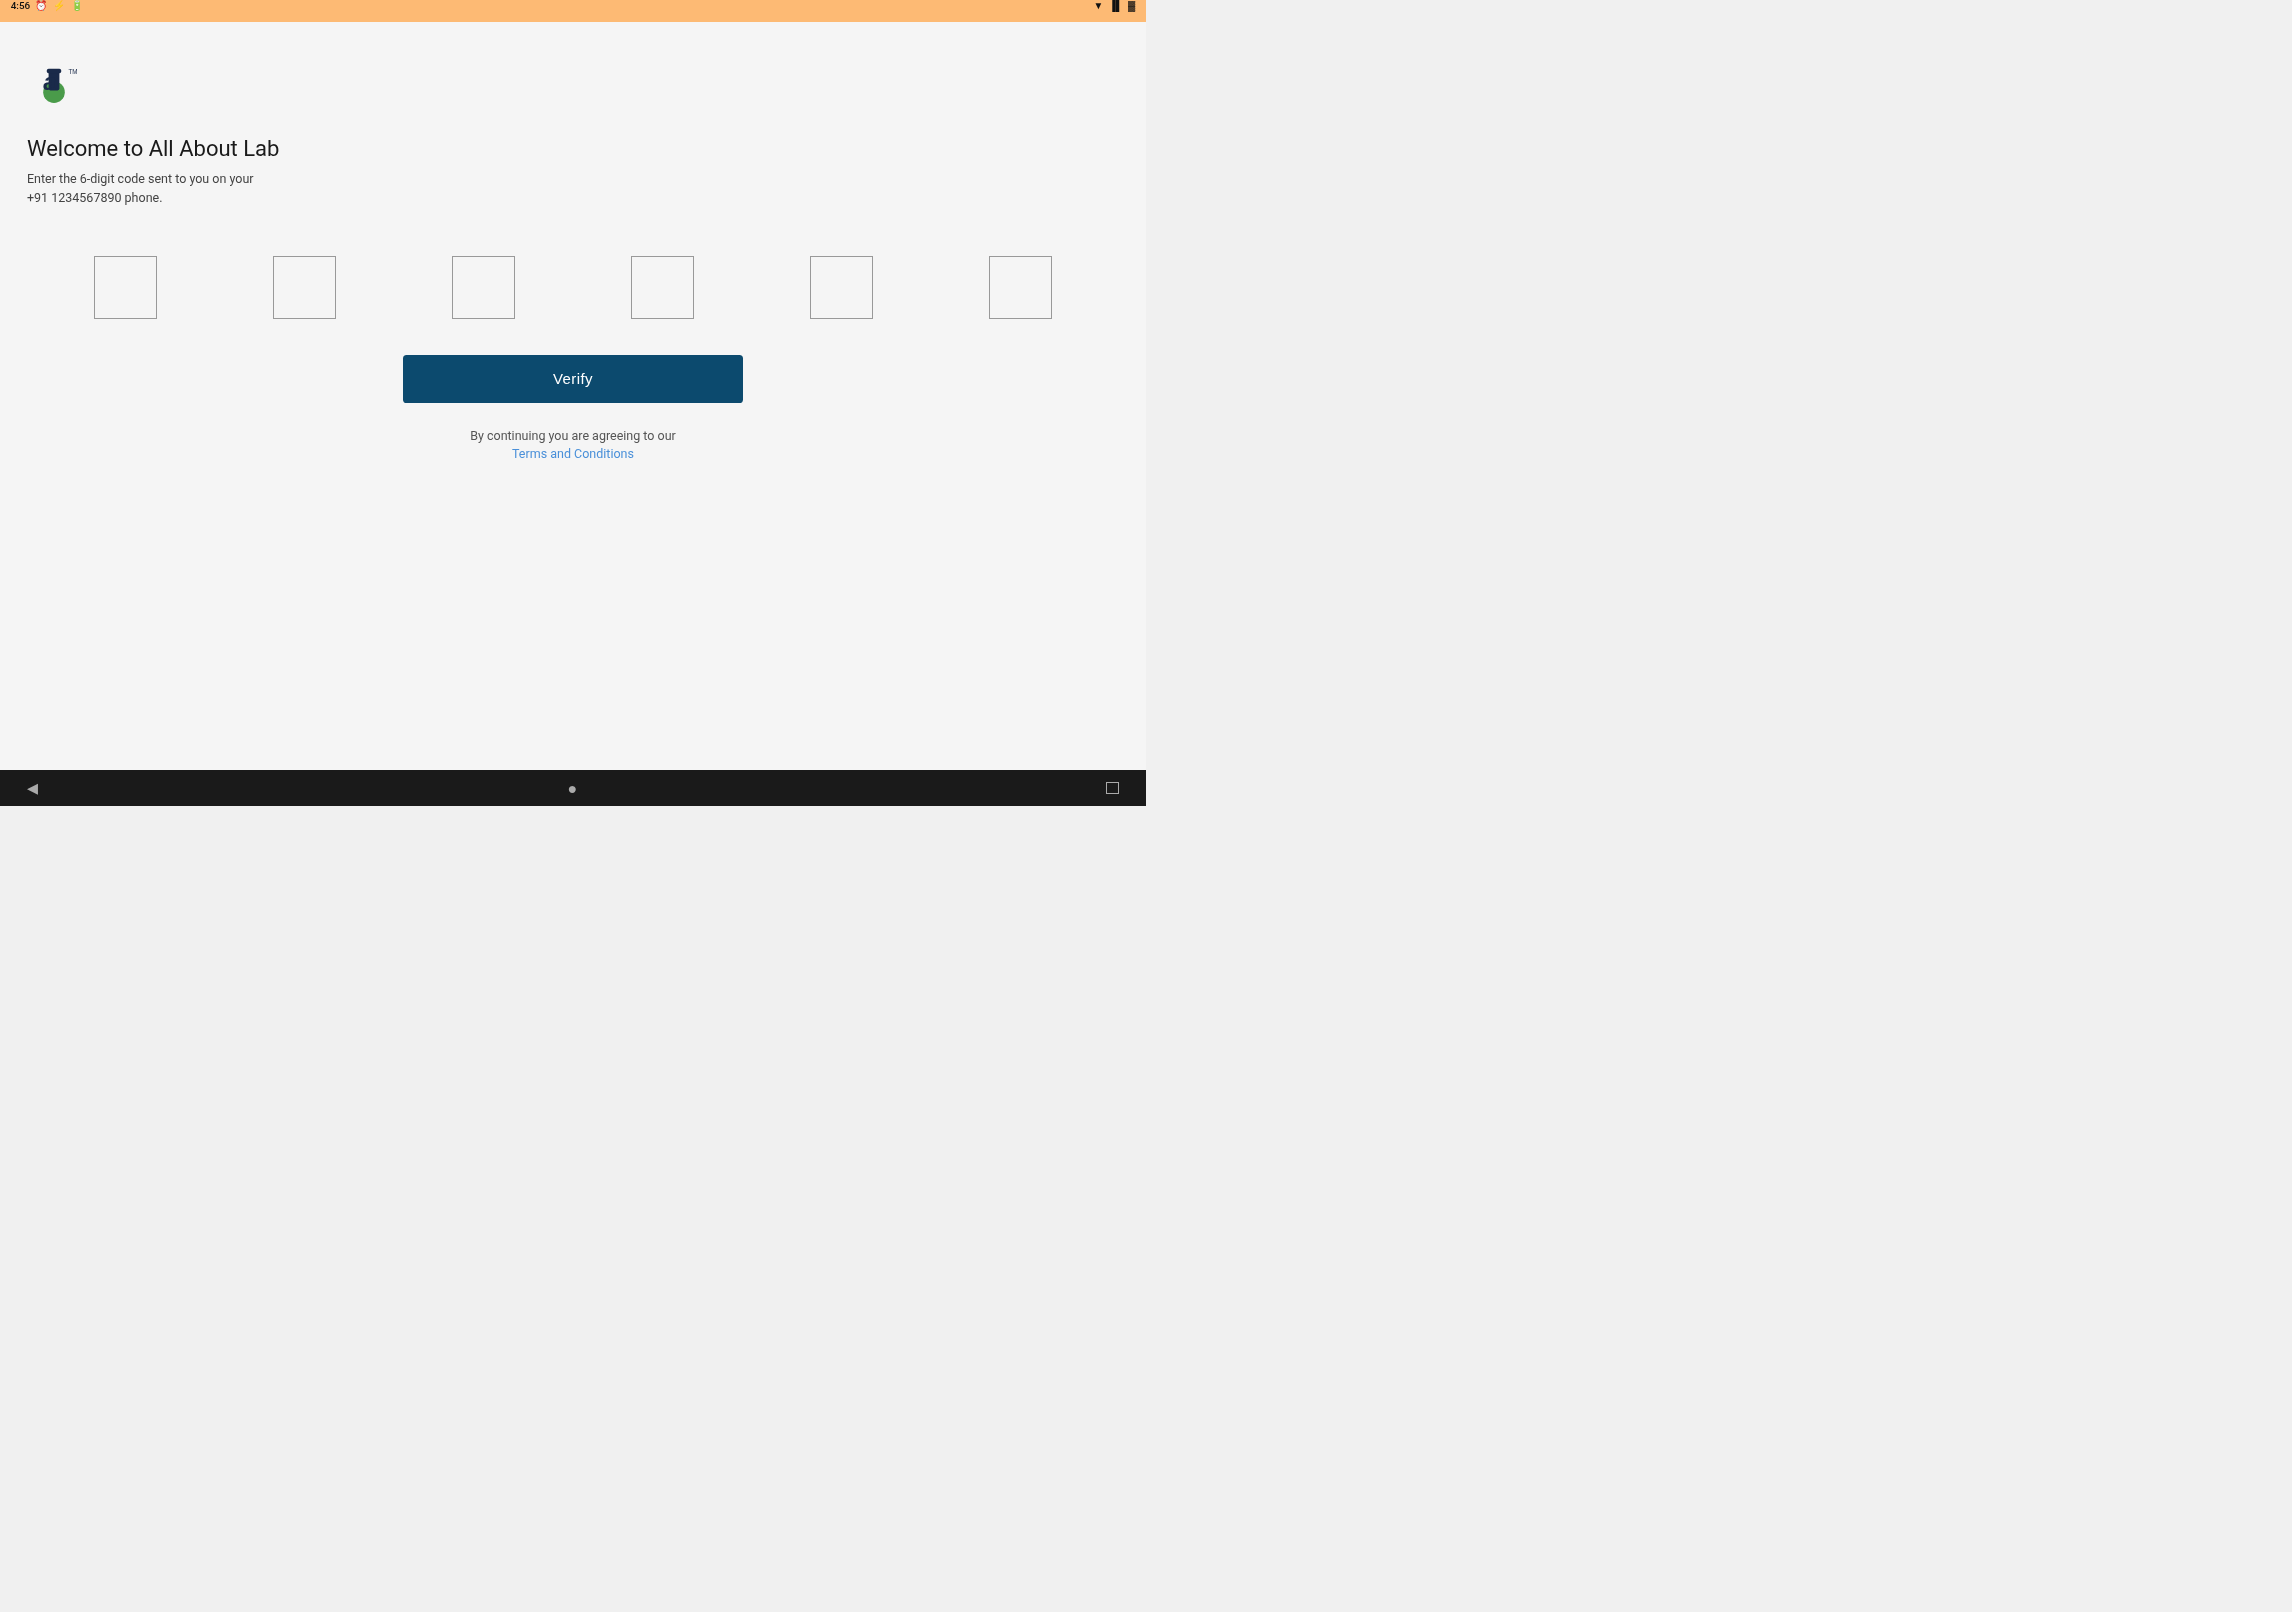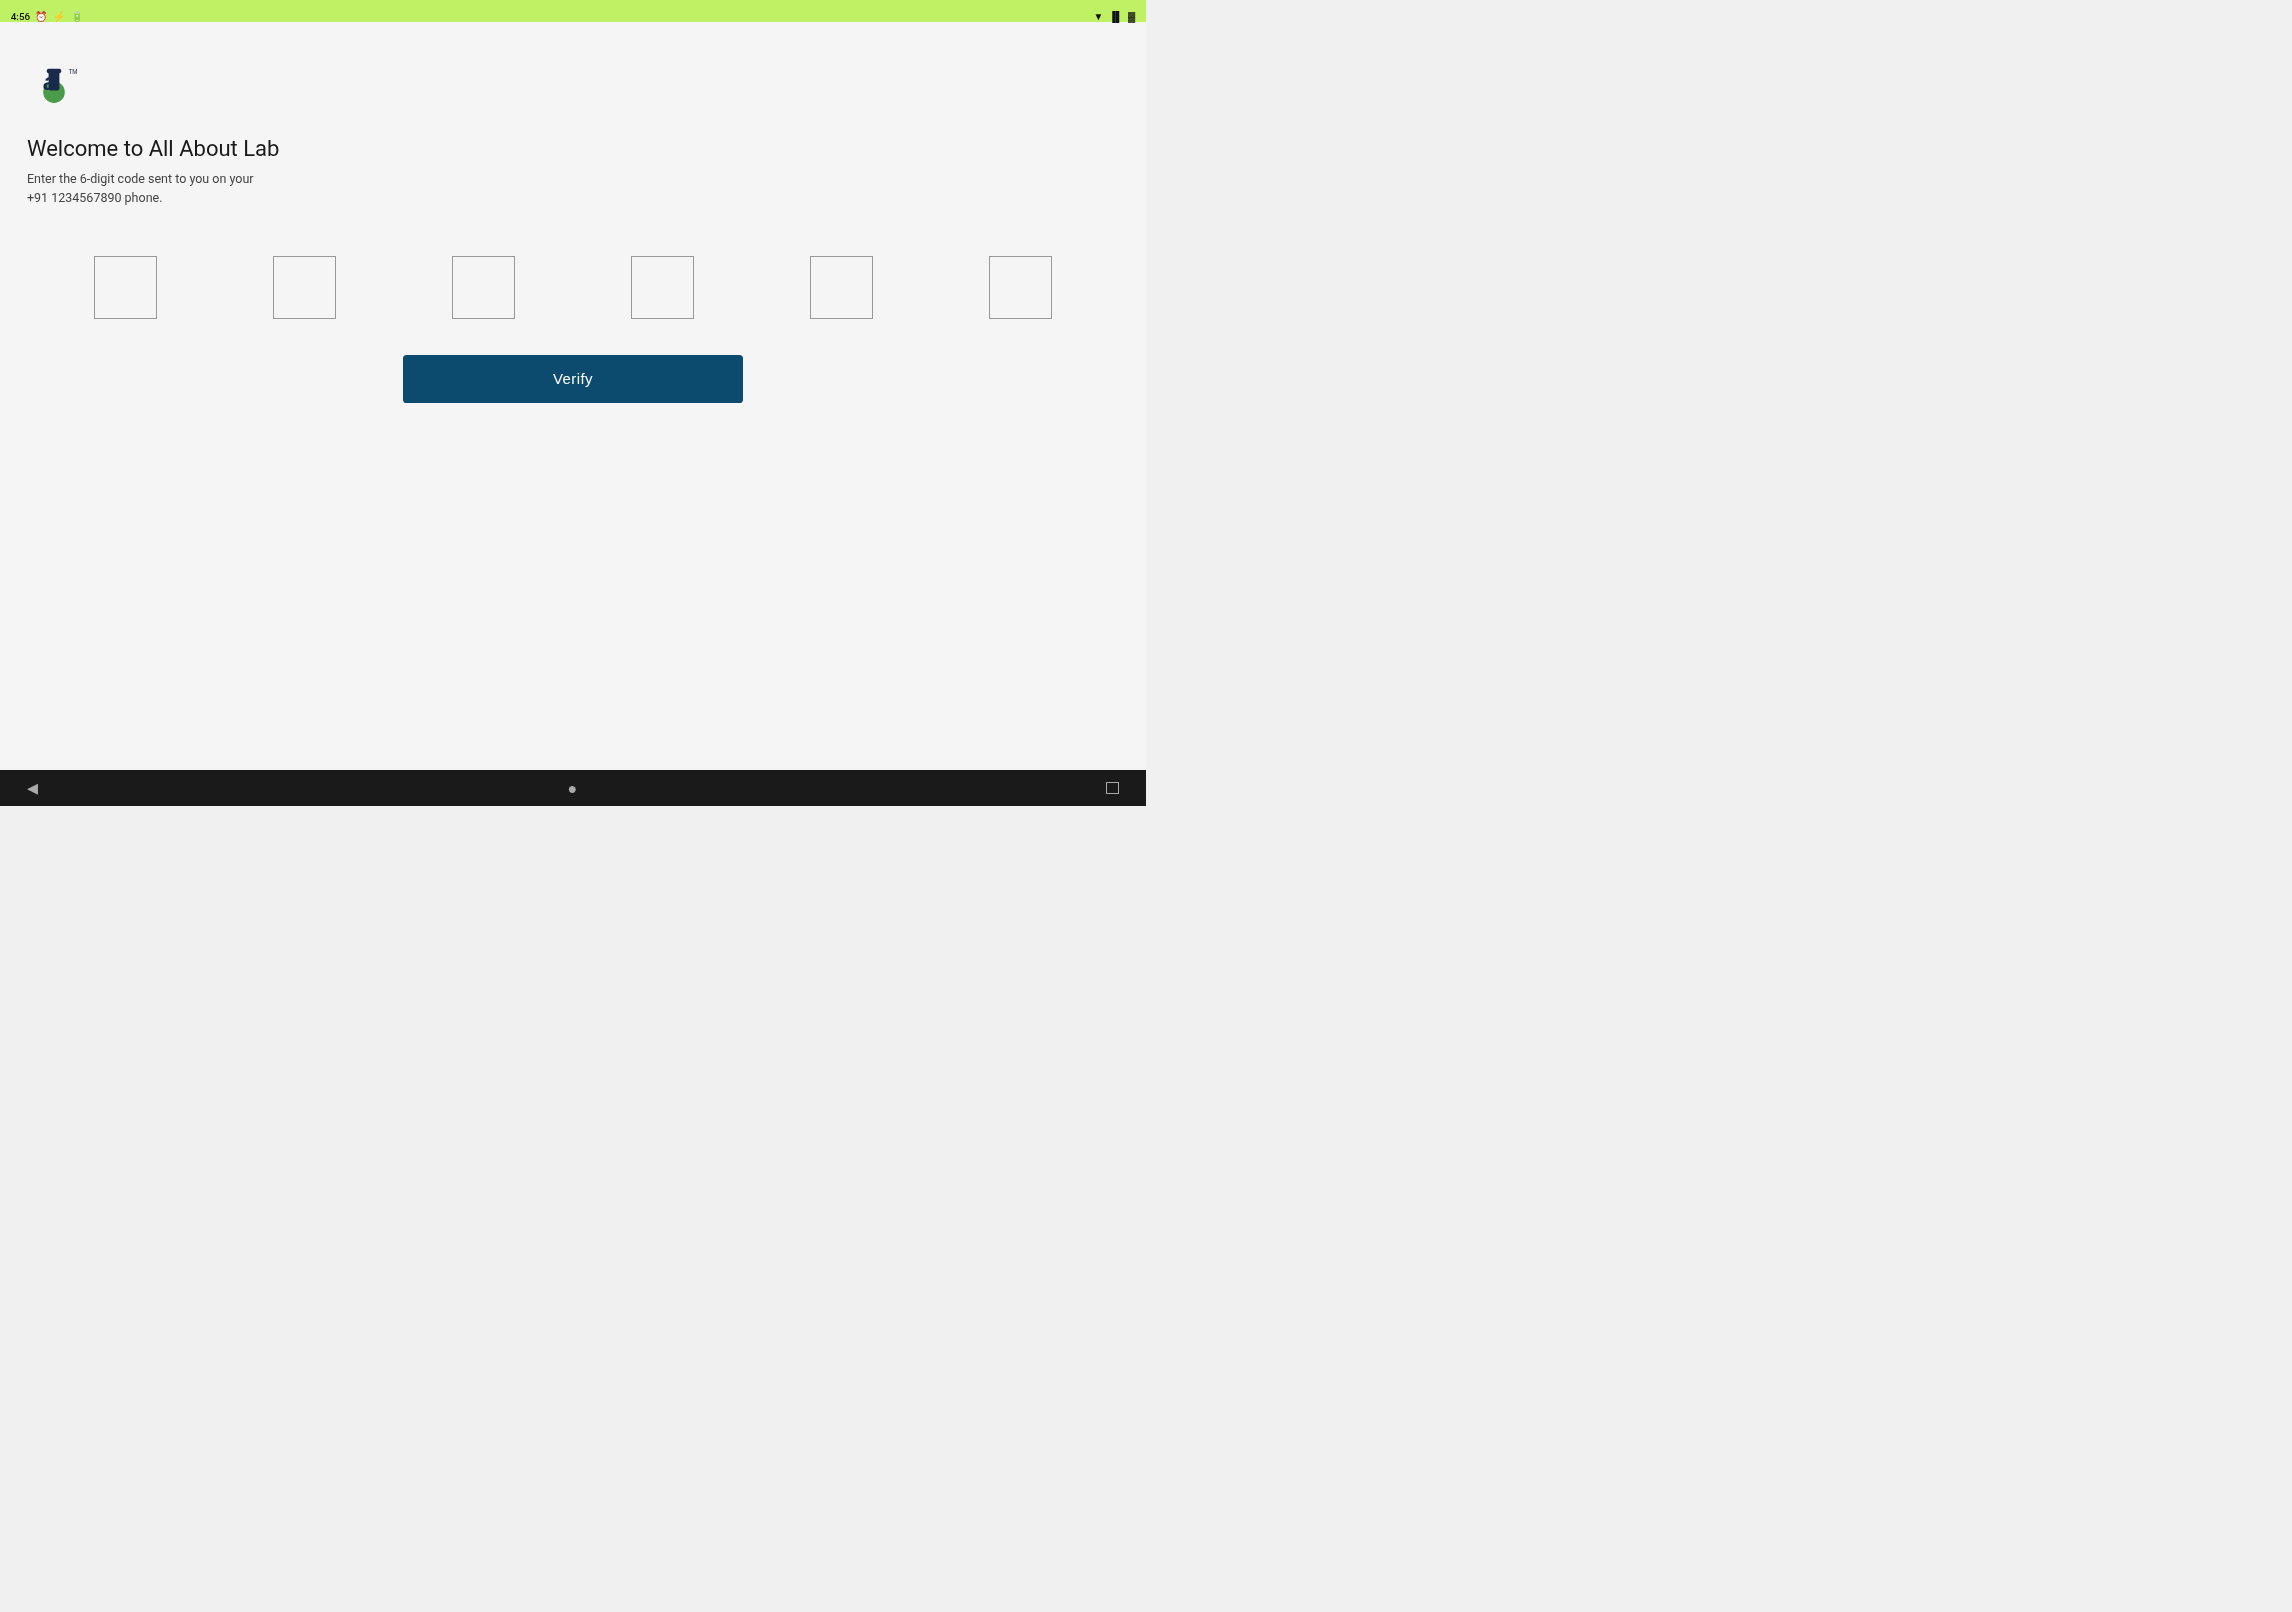--- a/index.html
+++ b/index.html
@@ -14,23 +14,23 @@
       background: #f0f0f0;
       font-family: 'Roboto', Arial, sans-serif;
       overflow: hidden;
       position: relative;
     }
 
     
     .status-bar {
       width: 100%;
       height: 21.5px;
-      background: #bef264;
-      display: flex;
-      align-items: flex-end;
+      background: #fdba74;
+      display: flex;
+      align-items: flex-start;
       justify-content: space-between;
       padding: 0 10.7px;
       position: relative;
       z-index: 10;
     }
 
     .status-bar-left {
       display: flex;
       align-items: center;
       gap: 5.4px;
@@ -228,20 +228,24 @@
     <input class="otp-input" type="text" maxlength="1" style="">
     <input class="otp-input" type="text" maxlength="1" style="">
     <input class="otp-input" type="text" maxlength="1" style="">
     <input class="otp-input" type="text" maxlength="1" style="">
   </div>
 
   <div class="verify-button-container">
     <button class="verify-button">Verify</button>
   </div>
 
+  <div class="terms-container">
+    <span class="terms-text">By continuing you are agreeing to our</span>
+    <a class="terms-link" href="#">Terms and Conditions</a>
+  </div>
 
 </div>
 
 <div class="nav-bar">
   <span class="nav-icon">◀</span>
   <span class="nav-icon-center">●</span>
   <span class="nav-icon-right"></span>
 </div>
 
 

